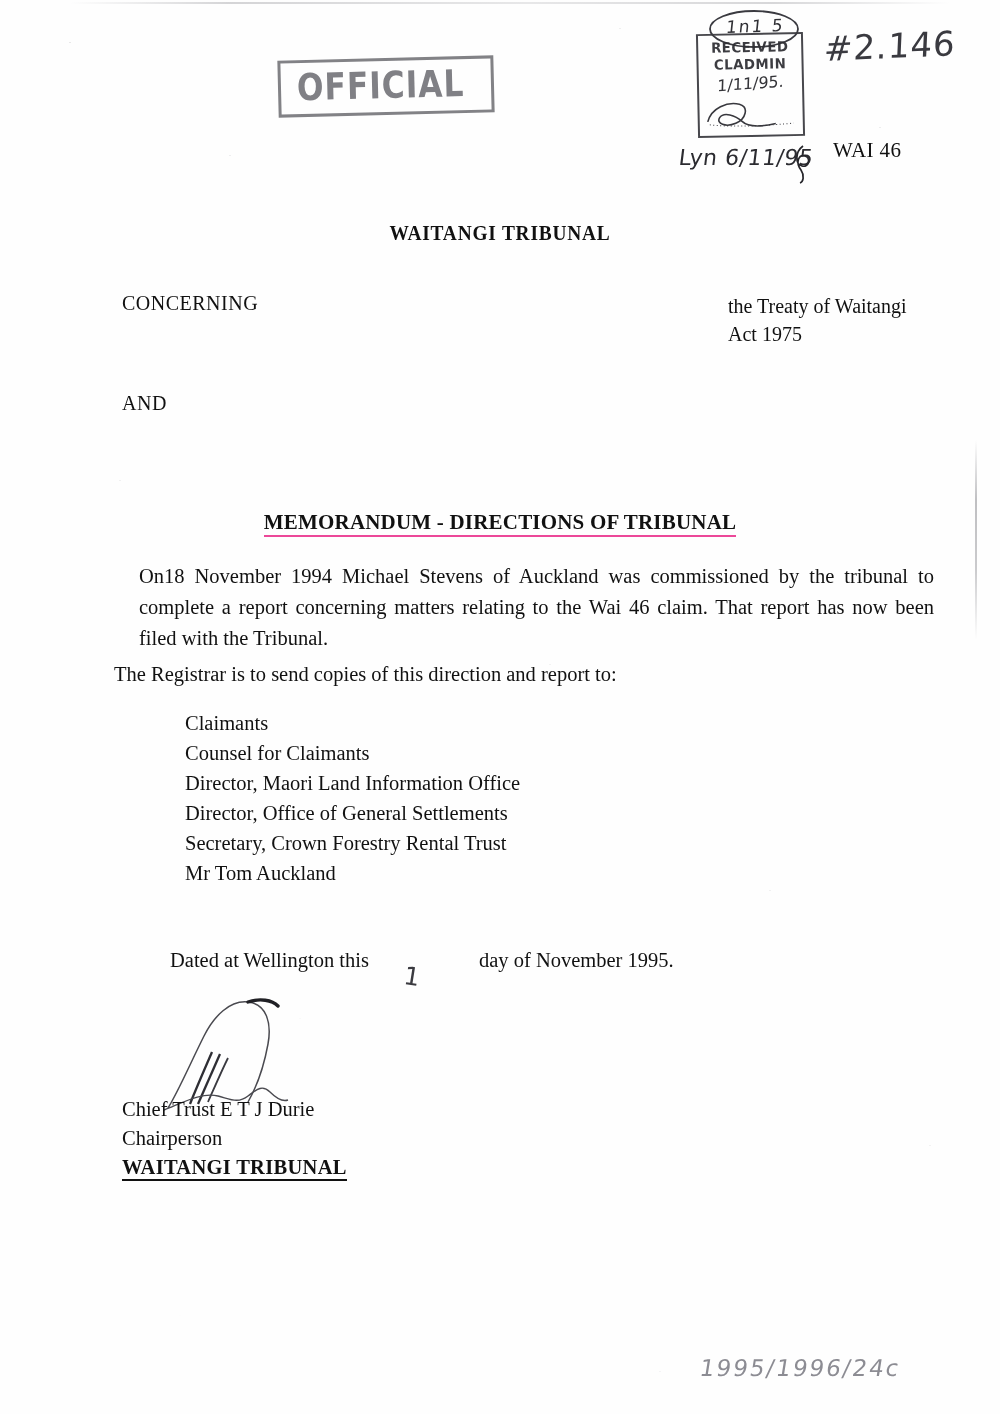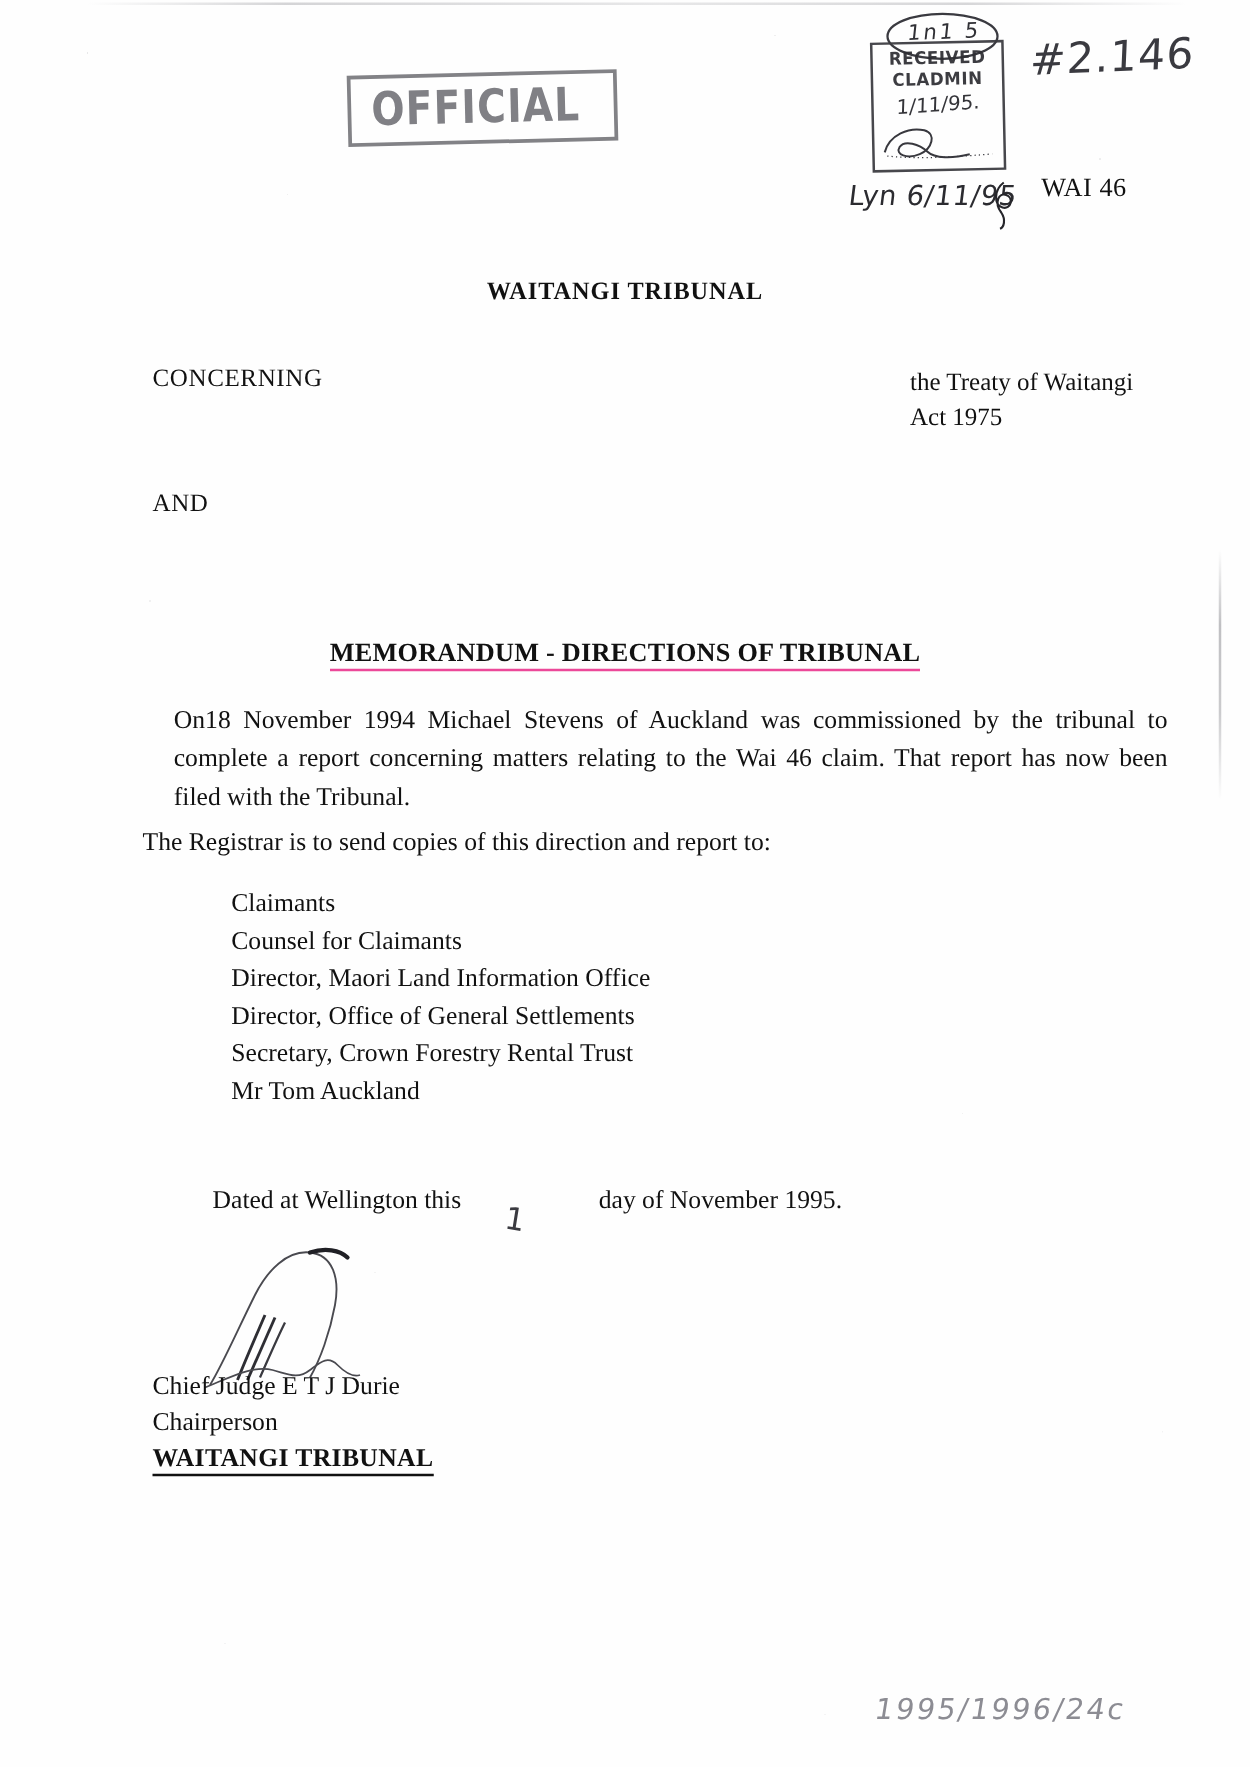--- a/index.html
+++ b/index.html
@@ -387,21 +387,21 @@
   <svg id="signature-mark" viewBox="0 0 190 120">
     <path d="M8 116 C18 100 30 72 44 44 C54 24 70 8 88 10 C106 12 112 30 108 52 C104 74 96 96 88 110" fill="none" stroke="#4a4a50" stroke-width="1.5"></path>
     <path d="M88 10 C100 6 112 8 118 14" fill="none" stroke="#202025" stroke-width="3.4" stroke-linecap="round"></path>
     <path d="M30 112 C38 92 46 74 52 60" fill="none" stroke="#2e2e34" stroke-width="2.3"></path>
     <path d="M38 112 C46 94 54 76 60 62" fill="none" stroke="#2e2e34" stroke-width="2.3"></path>
     <path d="M48 110 C56 92 62 78 68 66" fill="none" stroke="#3a3a40" stroke-width="1.8"></path>
     <path d="M4 118 C24 110 42 100 58 104 C70 107 78 112 88 104 C96 98 102 92 110 100 C116 106 122 110 128 108" fill="none" stroke="#4a4a50" stroke-width="1.4"></path>
   </svg>
 
   <div id="signoff">
-    <div>Chief Judge E T J Durie</div>
+    <div>Chief Trust E T J Durie</div>
     <div>Chairperson</div>
     <div class="org"><span>WAITANGI TRIBUNAL</span></div>
   </div>
 
   <div id="archive-ref">1995/1996/24c</div>
 
   <div id="scan-noise"></div>
 </div>
 
 </body></html>

